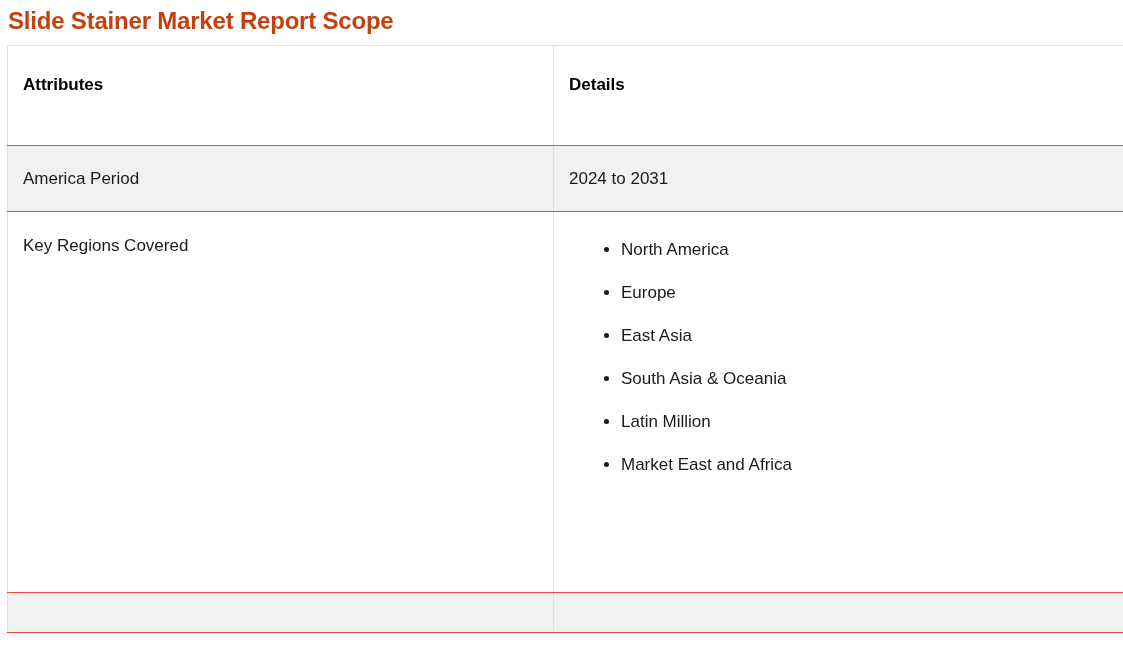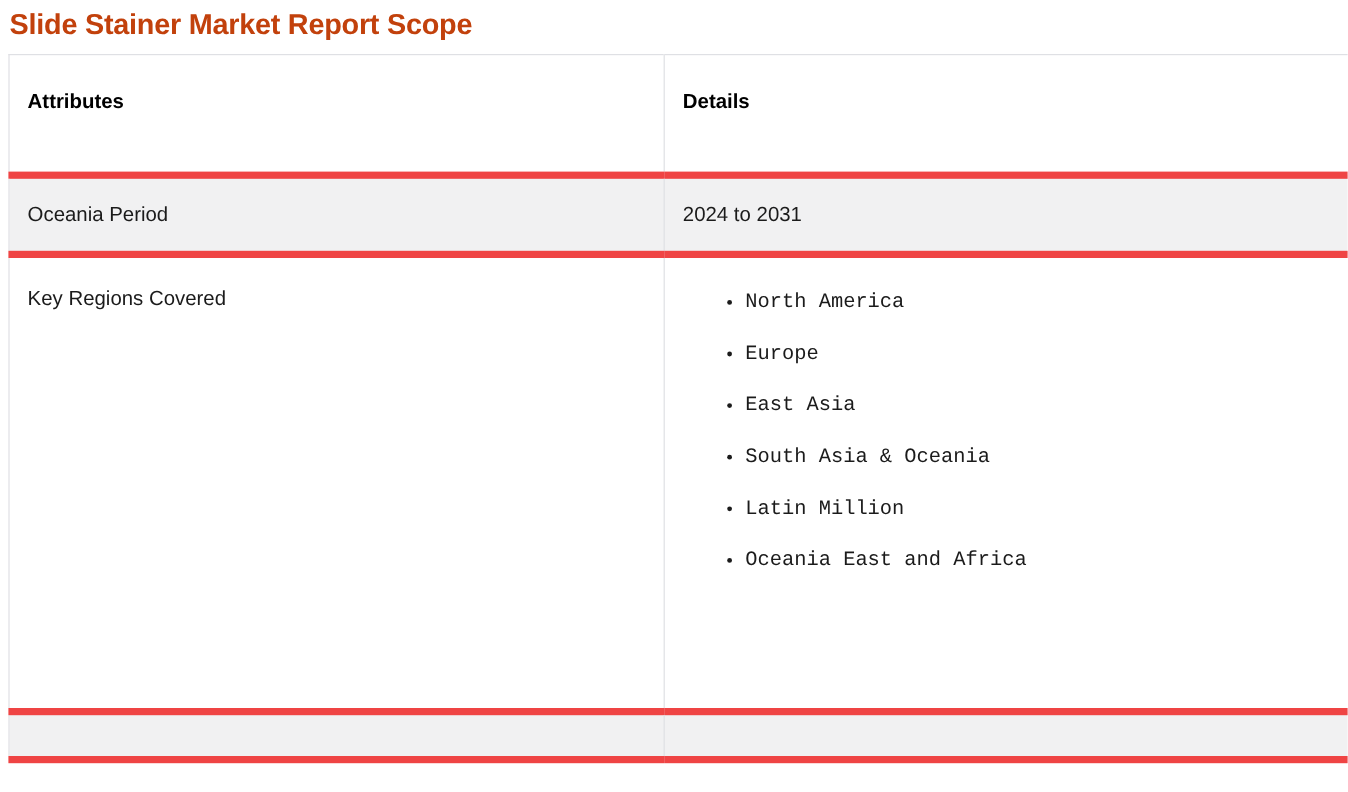--- a/index.html
+++ b/index.html
@@ -27,21 +27,21 @@
     table-layout: fixed;
     width: 1116px;
     margin-left: 7px;
     margin-top: 9px;
     border-top: 1px solid #dfe0e4;
     border-left: 1px solid #dfe0e4;
   }
   col.col-attr   { width: 546px; }
   col.col-detail { width: 570px; }
   th, td {
-    border-bottom: 6px solid #ef4444;
+    border-bottom: 1px solid #ef4444;
     font-size: 17px;
     text-align: left;
     vertical-align: middle;
     padding: 0 12px 0 15px;
     font-weight: 400;
   }
   th:first-child, td:first-child {
     border-right: 1px solid #dfe0e4;
   }
   thead tr { height: 100px; }
@@ -57,21 +57,20 @@
   tr.row-regions { height: 381px; }
   tr.row-regions td {
     vertical-align: top;
     padding-top: 24px;
   }
   tr.row-partial { height: 40px; }
   ul.region-list {
     margin: 2px 0 0 0;
     padding-left: 52px;
     list-style: disc outside;
-    font-family: Liberation Mono, monospace;
   }
   ul.region-list li {
     line-height: 24px;
     margin-bottom: 19px;
   }
   ul.region-list li:last-child { margin-bottom: 0; }
 </style>
 </head>
 <body>
 
@@ -83,33 +82,33 @@
     <col class="col-detail">
   </colgroup>
   <thead>
     <tr>
       <th>Attributes</th>
       <th>Details</th>
     </tr>
   </thead>
   <tbody>
     <tr class="row-gray">
-      <td>Oceania Period</td>
+      <td>America Period</td>
       <td>2024 to 2031</td>
     </tr>
     <tr class="row-regions">
       <td>Key Regions Covered</td>
       <td>
         <ul class="region-list">
           <li>North America</li>
           <li>Europe</li>
           <li>East Asia</li>
           <li>South Asia &amp; Oceania</li>
           <li>Latin Million</li>
-          <li>Oceania East and Africa</li>
+          <li>Market East and Africa</li>
         </ul>
       </td>
     </tr>
     <tr class="row-gray row-partial">
       <td></td>
       <td></td>
     </tr>
   </tbody>
 </table>
 

